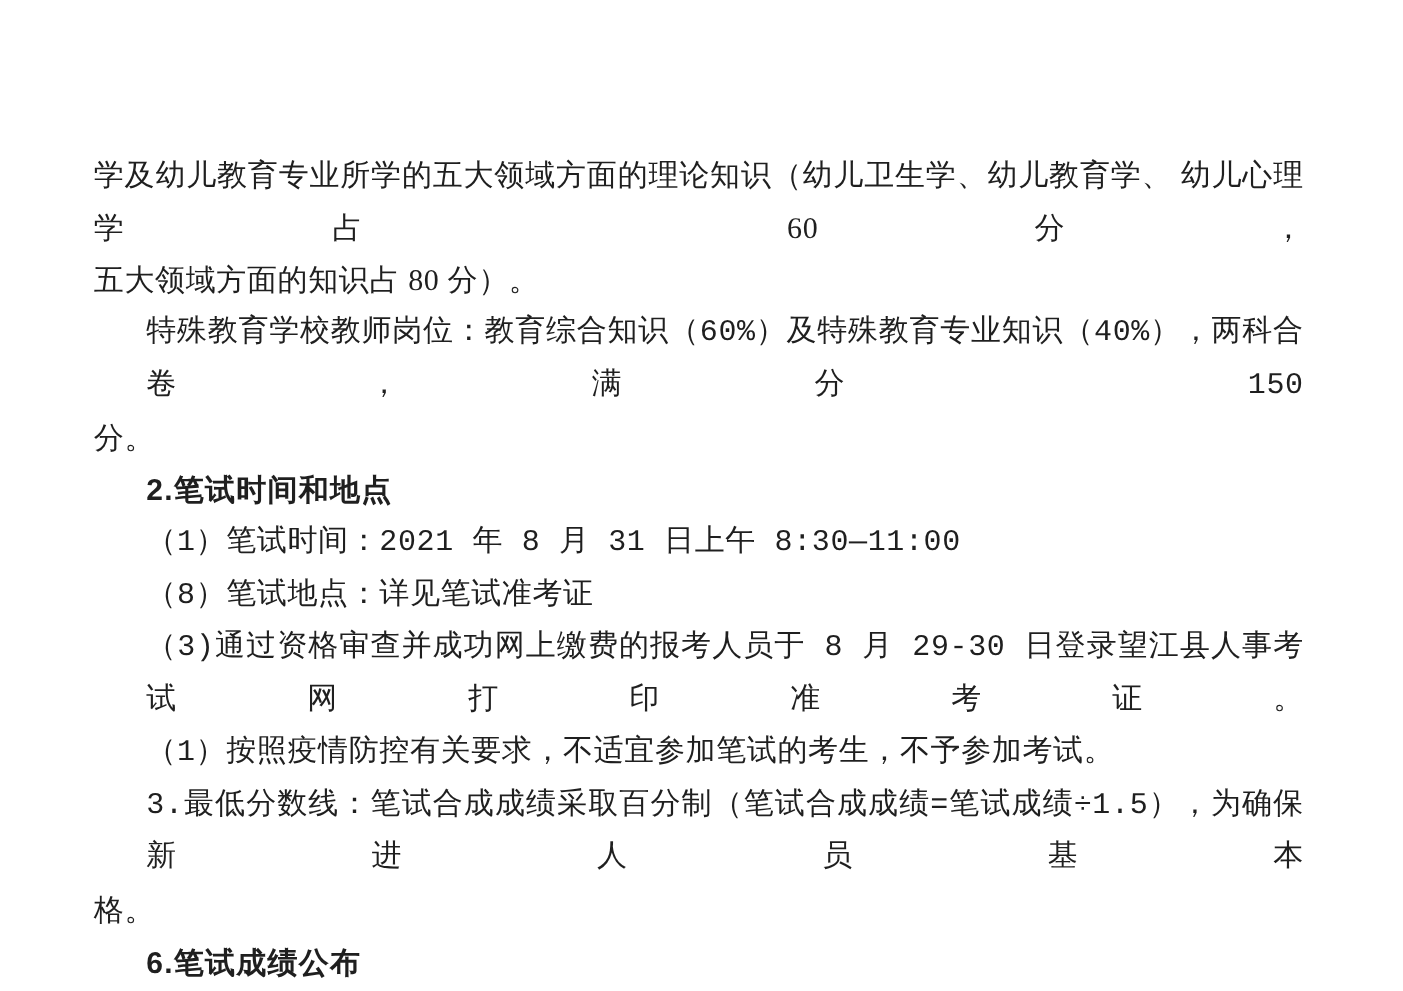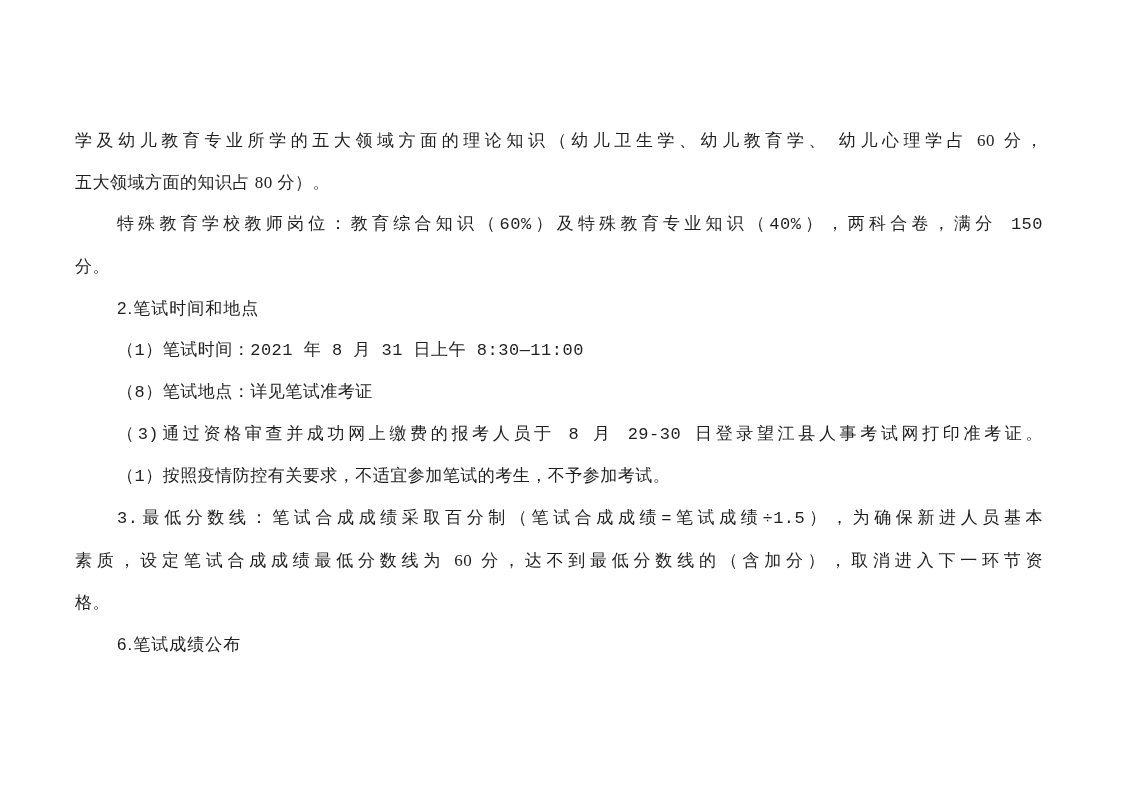--- a/index.html
+++ b/index.html
@@ -15,51 +15,50 @@
     font-family: "Liberation Serif", "DejaVu Serif", serif;
   }
   .doc-page {
     position: absolute;
     left: 75px;
     top: 120px;
     width: 968px;
     color: #1f1f1f;
   }
   .line {
-    font-size: 17px;
+    font-size: 24px;
     line-height: 42px;
     letter-spacing: 0.5px;
     white-space: normal;
     text-align: left;
   }
   .indent {
     padding-left: 42px; 
     font-family: Liberation Mono, monospace;
   }
   .justify {
     text-align: justify;
     text-align-last: justify;
     text-justify: inter-character;
   }
   .heading {
     font-family: "Liberation Sans", "DejaVu Sans", sans-serif;
-    font-weight: 400;
+    font-weight: 700;
     letter-spacing: 1px;
   }
 </style>
 </head>
 <body>
 
 <div class="doc-page">
   <div class="line justify">学及幼儿教育专业所学的五大领域方面的理论知识（幼儿卫生学、幼儿教育学、 幼儿心理学占 60 分，</div>
   <div class="line">五大领域方面的知识占 80 分）。</div>
   <div class="line indent justify">特殊教育学校教师岗位：教育综合知识（60%）及特殊教育专业知识（40%），两科合卷，满分 150</div>
   <div class="line">分。</div>
   <div class="line indent heading">2.笔试时间和地点</div>
   <div class="line indent">（1）笔试时间：2021 年 8 月 31 日上午 8:30—11:00</div>
   <div class="line indent">（8）笔试地点：详见笔试准考证</div>
   <div class="line indent justify">（3)通过资格审查并成功网上缴费的报考人员于 8 月 29-30 日登录望江县人事考试网打印准考证。</div>
   <div class="line indent">（1）按照疫情防控有关要求，不适宜参加笔试的考生，不予参加考试。</div>
   <div class="line indent justify">3.最低分数线：笔试合成成绩采取百分制（笔试合成成绩=笔试成绩÷1.5），为确保新进人员基本</div>
-  <div class="line justify">素质，设定笔试合成成绩最低分数线为 60 分，达不到最低分数线的（含加分），取消进入下一环节资</div>
   <div class="line">格。</div>
   <div class="line indent heading">6.笔试成绩公布</div>
 </div>
 
 </body></html>

